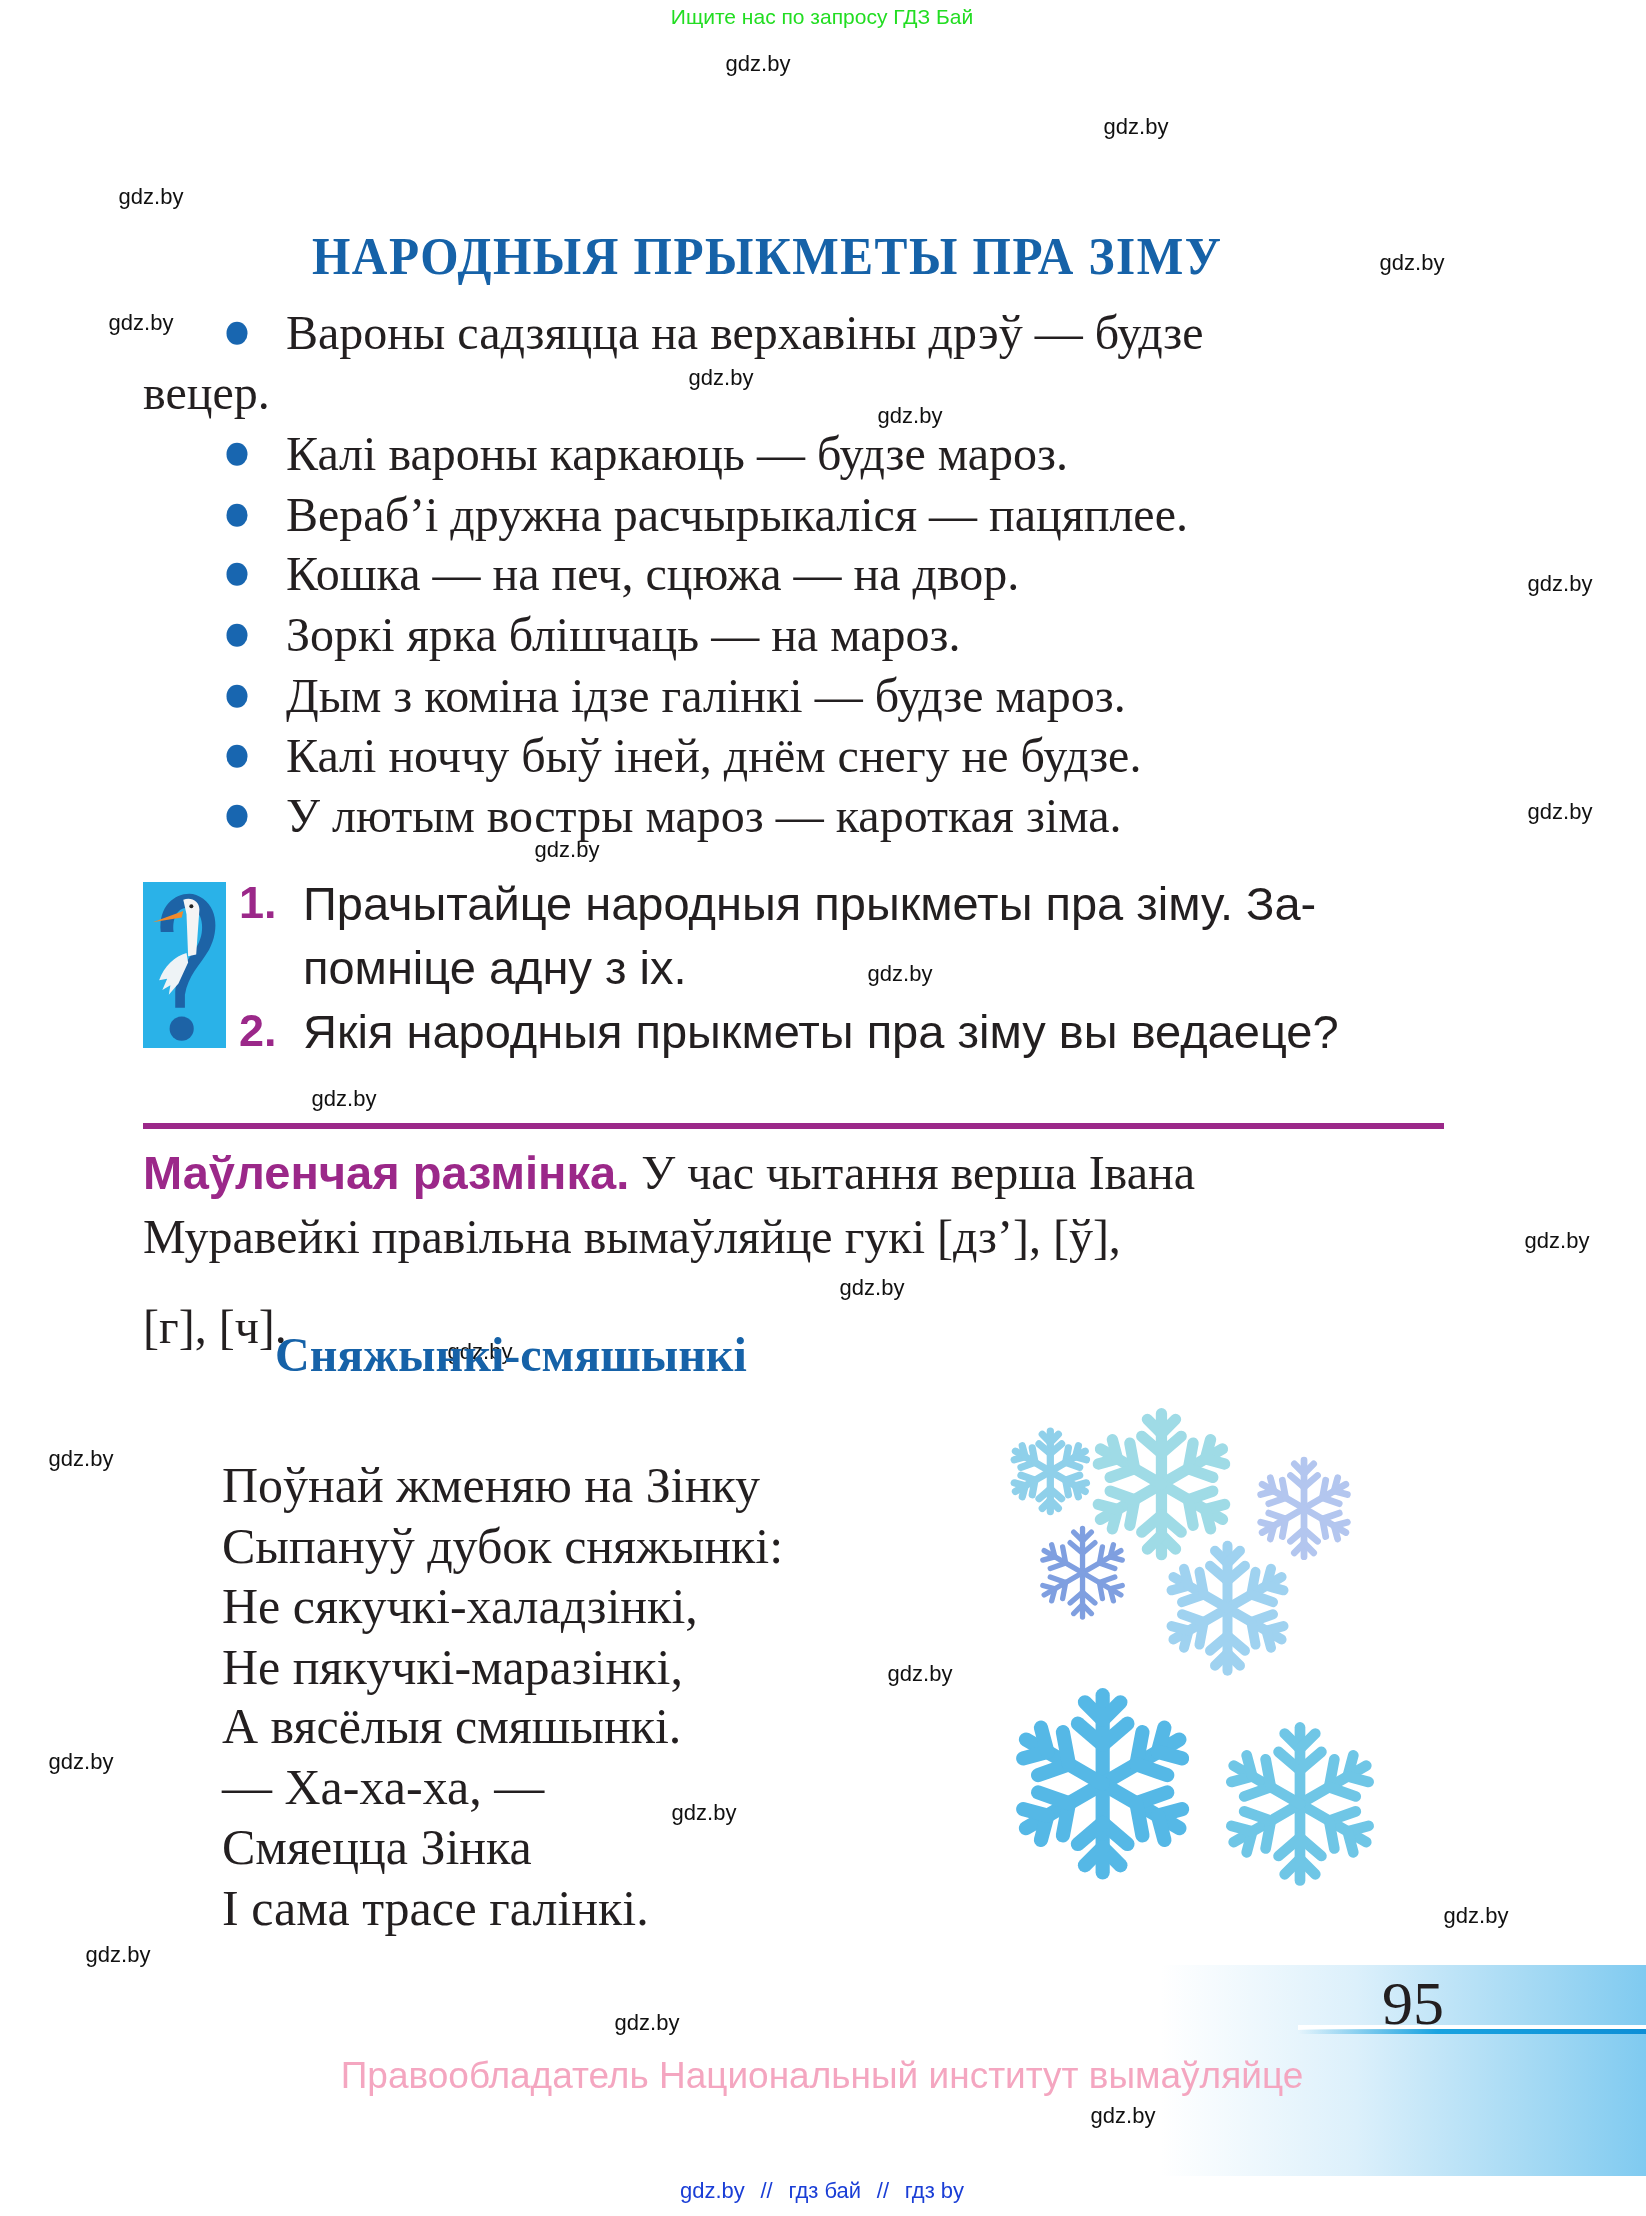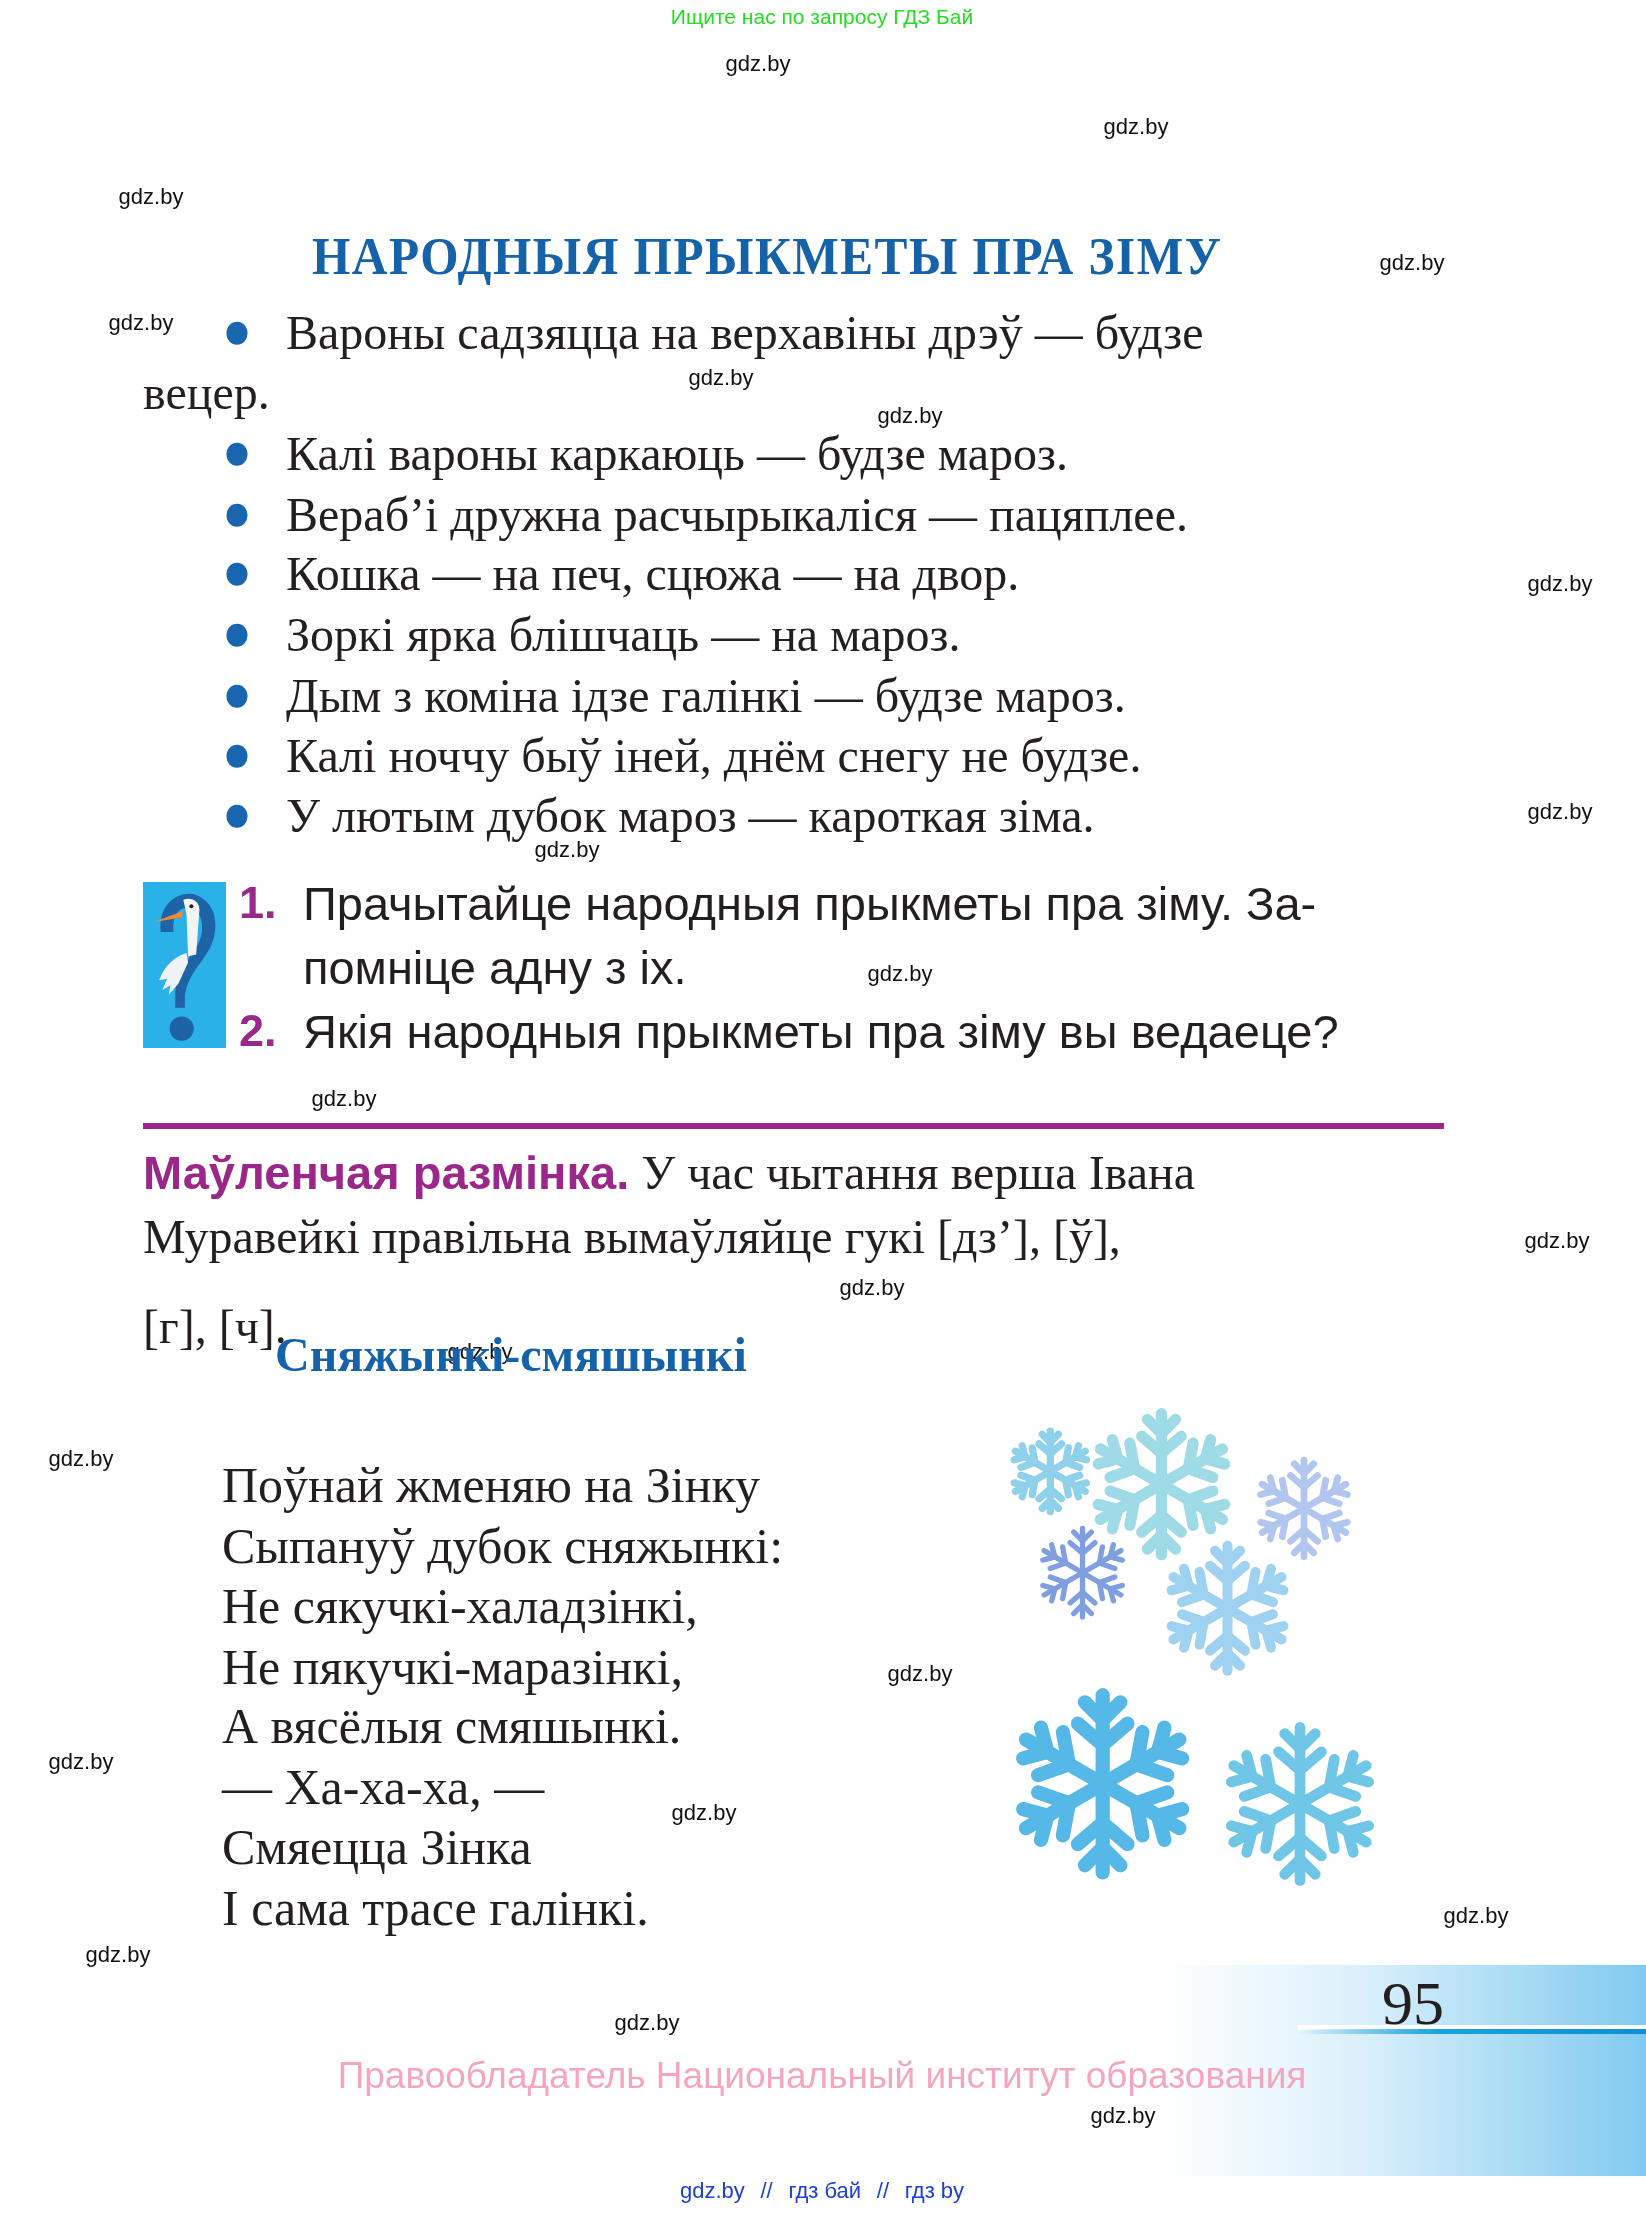--- a/index.html
+++ b/index.html
@@ -77,21 +77,21 @@
   <span class="dot" style="left:237px;top:635px;"></span>
   <span class="bline" style="left:286px;top:635px;">Зоркі ярка блішчаць — на мароз.</span>
 
   <span class="dot" style="left:237px;top:696px;"></span>
   <span class="bline" style="left:286px;top:696px;">Дым з коміна ідзе галінкі — будзе мароз.</span>
 
   <span class="dot" style="left:237px;top:756px;"></span>
   <span class="bline" style="left:286px;top:756px;">Калі ноччу быў іней, днём снегу не будзе.</span>
 
   <span class="dot" style="left:237px;top:816px;"></span>
-  <span class="bline" style="left:286px;top:816px;">У лютым дубок мароз — кароткая зіма.</span>
+  <span class="bline" style="left:286px;top:816px;">У лютым востры мароз — кароткая зіма.</span>
 </div>
 
 <div class="q-icon">
   <svg width="83" height="166" viewBox="0 0 103 206">
     <path d="M22 62 C18 24 48 10 66 16 C92 26 96 58 82 84 C70 104 56 116 52 140 L52 156 L40 156 L40 136 C42 110 58 96 68 78 C78 60 74 34 58 32 C42 30 36 46 38 62 Z" fill="#1d63a6"></path>
     <circle cx="48" cy="182" r="15" fill="#1d63a6"></circle>
     <path d="M50 22 C60 18 70 24 70 34 L66 90 L56 92 L54 40 Z" fill="#f4f4f4"></path>
     <path d="M50 36 L12 50 L48 44 Z" fill="#f08a2c"></path>
     <circle cx="60" cy="30" r="2.5" fill="#222"></circle>
     <path d="M54 88 C40 92 26 104 20 122 L30 120 L24 134 L34 128 L32 140 L44 126 L56 100 Z" fill="#eef3f6"></path>
@@ -168,21 +168,21 @@
     <g transform="translate(370,505) scale(1.9)" stroke="#6fc6e6" stroke-width="7">
         <use href="#flake6"></use>
       </g>
   </svg>
 </div>
 
 <div class="footer-band"></div>
 <div class="footer-line-w"></div>
 <div class="footer-line-b"></div>
 <div class="pagenum">95</div>
-<div class="copyright">Правообладатель Национальный институт образования</div>
+<div class="copyright">Правообладатель Национальный институт вымаўляйце</div>
 <div class="bottomlinks">
   <span>gdz.by</span>
   <span>//</span>
   <span>гдз бай</span>
   <span>//</span>
   <span>гдз by</span>
 </div>
 
 
 </body></html>

